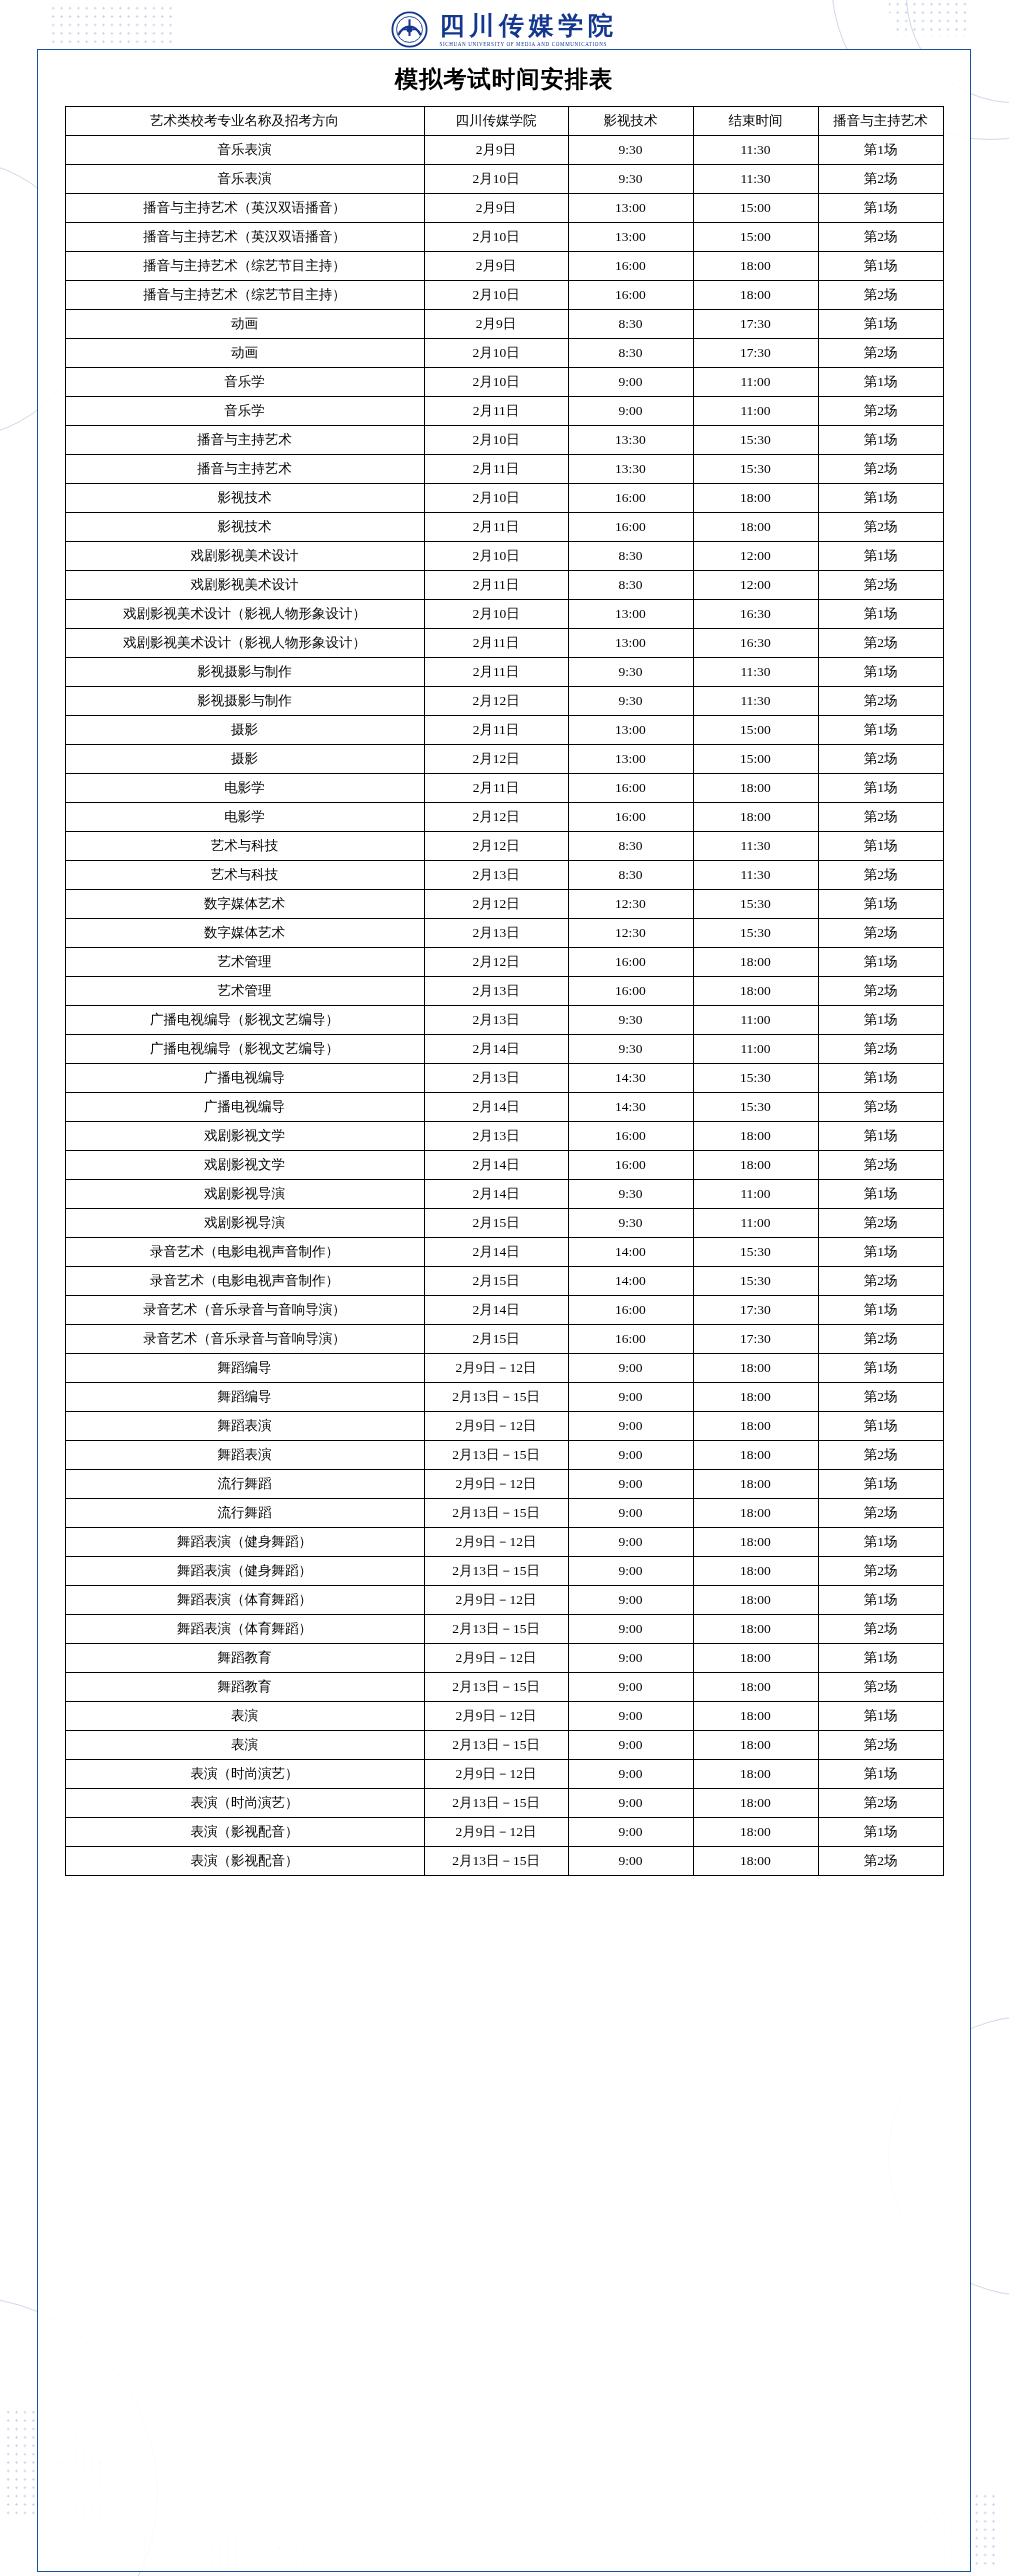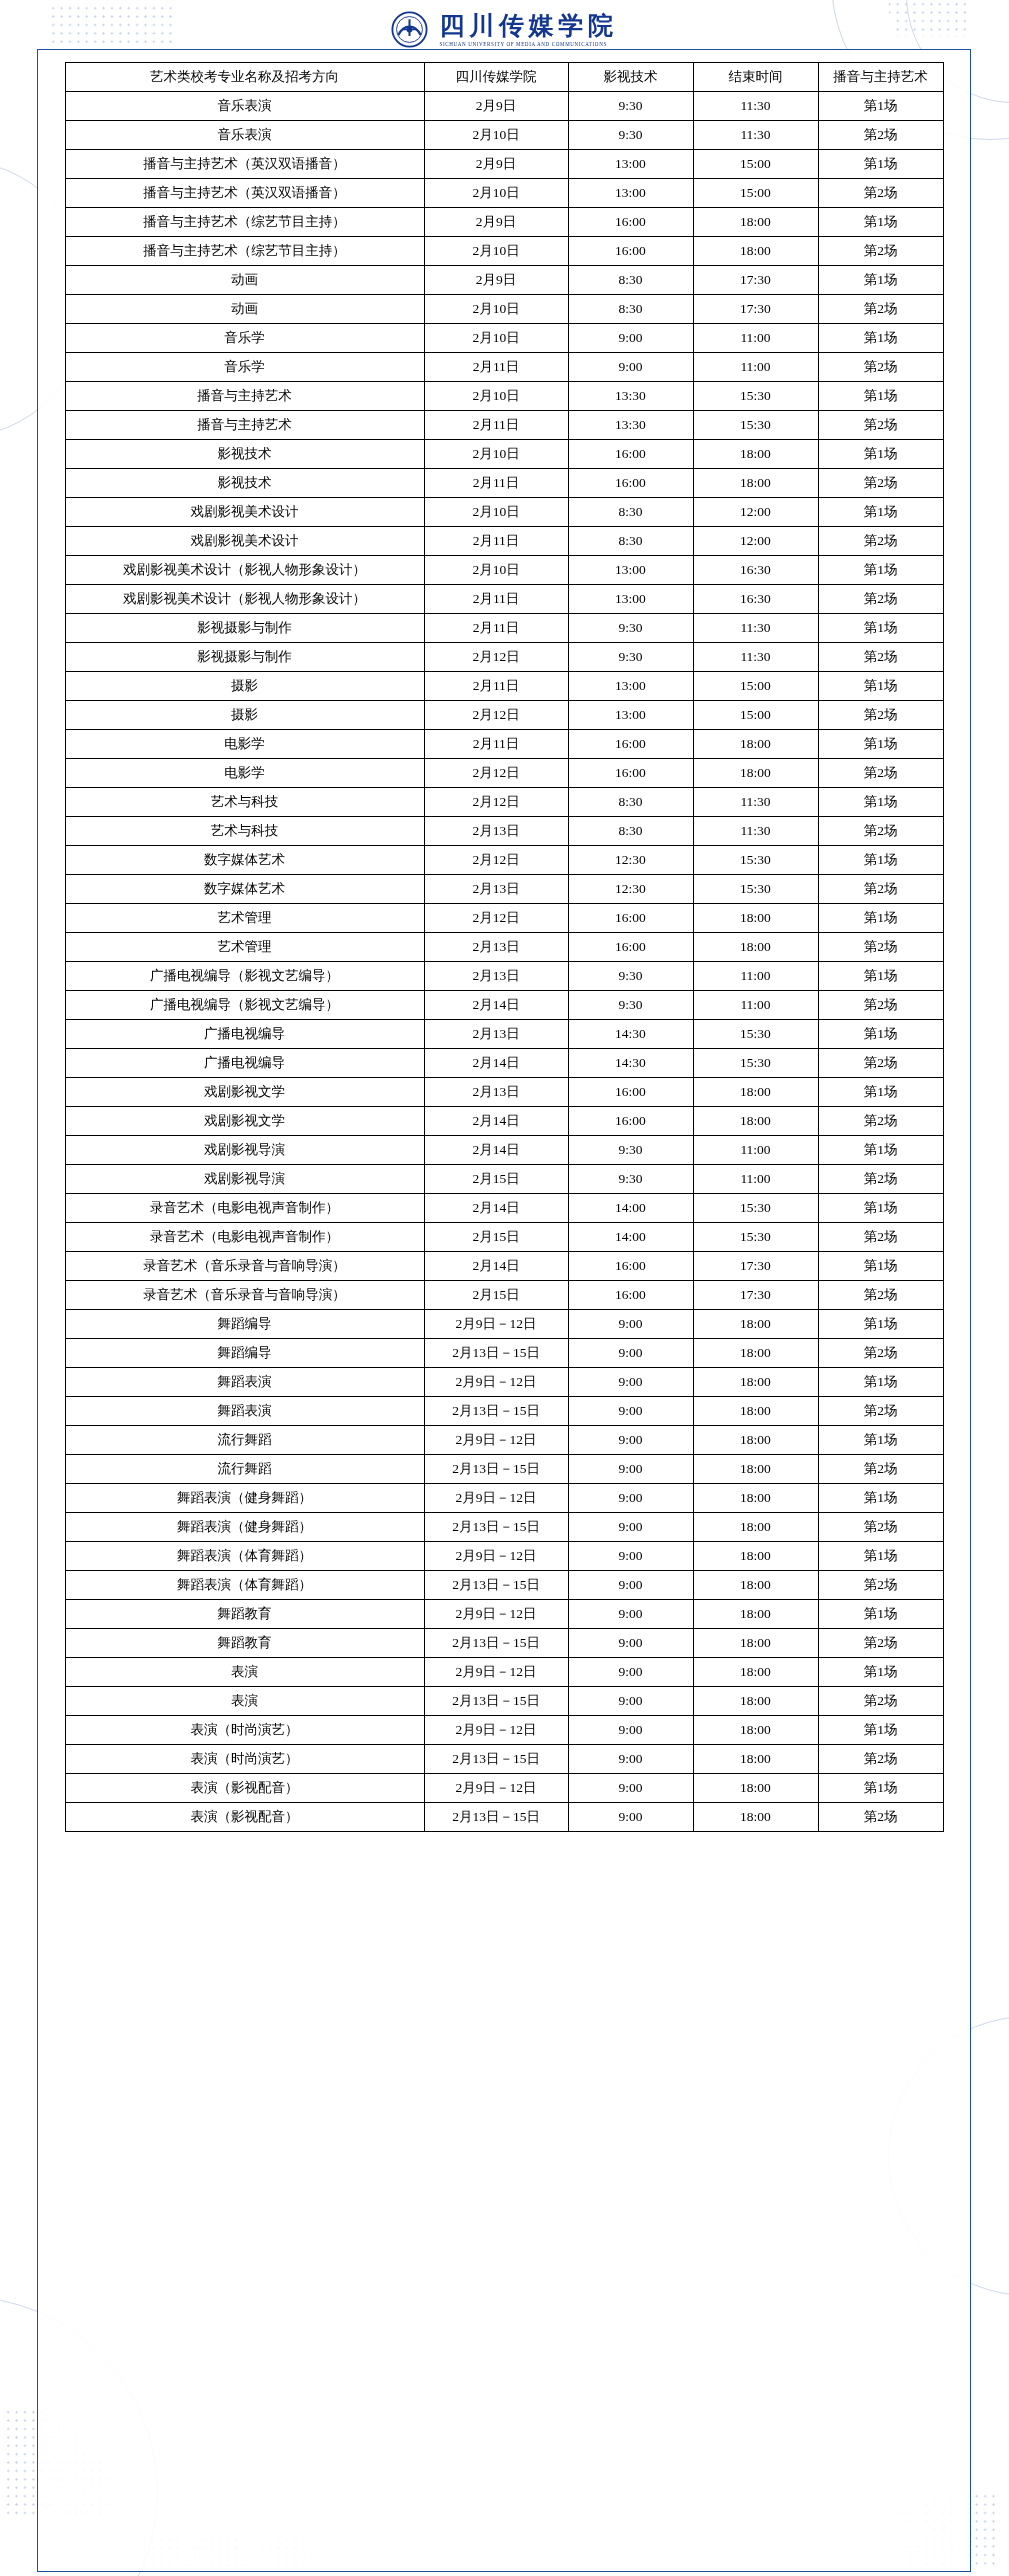--- a/index.html
+++ b/index.html
@@ -87,21 +87,21 @@
     font-size: 23.4px;
     font-weight: 700;
     letter-spacing: 0.9px;
     color: #000;
     padding: 13px 0 11.2px;
     font-family: "Liberation Serif", serif;
   }
 
   table.sched {
     border-collapse: collapse;
-    margin: 12px auto;
+    margin: 0 auto;
     width: 878px;
     table-layout: fixed;
     background: #fff;
   }
   table.sched th, table.sched td {
     border: 0.9px solid #000;
     font-size: 13.5px;
     height: 29px;
     padding: 0 1.9px;
     text-align: center;
@@ -146,20 +146,21 @@
       <circle cx="20" cy="20" r="3.2" fill="#13378f"></circle>
     </svg>
   </span>
   <span class="logo-text">
     <span class="logo-cn">四川传媒学院</span>
     <span class="logo-en">SICHUAN UNIVERSITY OF MEDIA AND COMMUNICATIONS</span>
   </span>
 </div>
 
 <div class="card">
+  <div class="doc-title">模拟考试时间安排表</div>
 
   <table class="sched">
     <colgroup>
       <col class="c-major">
         <col class="c-date">
         <col class="c-start">
         <col class="c-end">
         <col class="c-sess">
     </colgroup>
     <thead>

